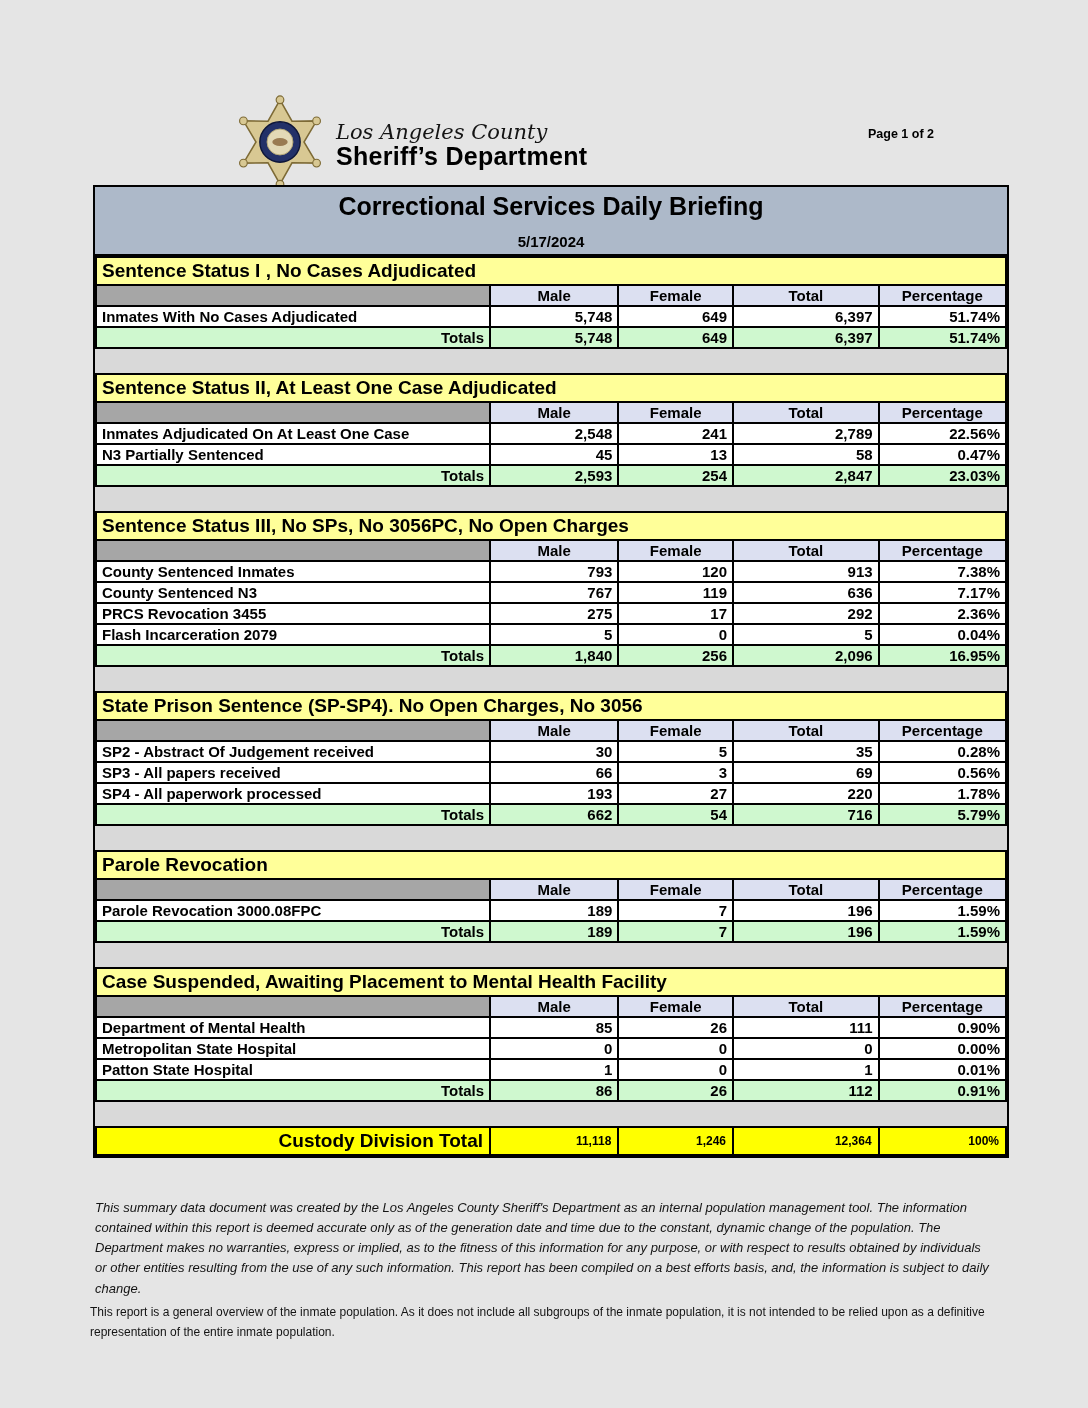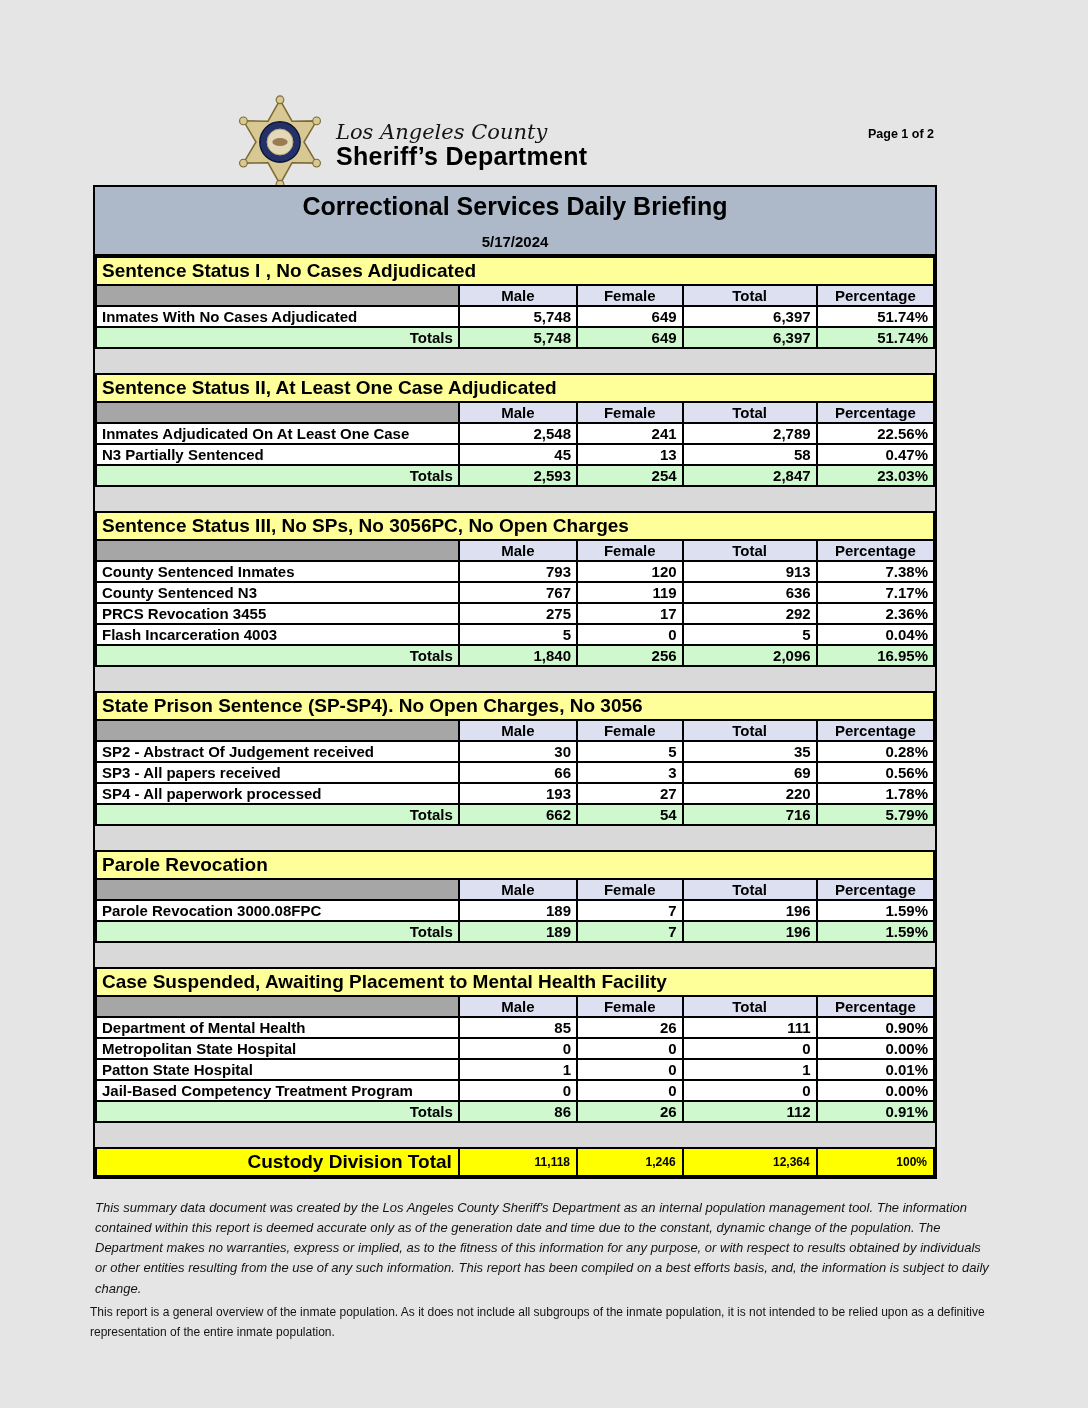--- a/index.html
+++ b/index.html
@@ -14,21 +14,21 @@
   
   .hdr { position: absolute; top: 94px; left: 232px; display: flex; align-items: center; }
   .badge { width: 96px; height: 96px; flex: 0 0 auto; }
   .logo-text { margin-left: 8px; margin-top: 6px; }
   .logo-county { font-family: "DejaVu Serif", serif; font-style: italic; font-size: 21px; color: #141414; }
   .logo-dept { font-size: 25px; font-weight: bold; letter-spacing: 0.3px; margin-top: -2px; }
   .pageno { position: absolute; top: 127px; left: 868px; font-size: 12.5px; font-weight: bold; }
 
   
   .report {
-    position: absolute; top: 185px; left: 93px; width: 844px;
+    position: absolute; top: 185px; left: 93px; width: 916px;
     background: #D9D9D9; border: 2px solid #000;
   }
   .title-bar { background: #ADB9C9; border-bottom: 2px solid #000; text-align: center; padding: 5px 0 4px; }
   .report-title { font-size: 25px; font-weight: bold; }
   .report-date { font-size: 15px; font-weight: bold; margin-top: 12px; }
 
   table.section, table.grand { width: 100%; border-collapse: collapse; table-layout: fixed; }
   col.c0 { width: 43.3%; } col.c1 { width: 14.1%; } col.c2 { width: 12.6%; }
   col.c3 { width: 16.0%; } col.c4 { width: 14.0%; }
 
@@ -214,21 +214,21 @@
               <td class="val">7.17%</td>
             </tr>
             <tr class="data-row">
               <td class="lbl">PRCS Revocation 3455</td>
               <td class="val">275</td>
               <td class="val">17</td>
               <td class="val">292</td>
               <td class="val">2.36%</td>
             </tr>
             <tr class="data-row">
-              <td class="lbl">Flash Incarceration 4003</td>
+              <td class="lbl">Flash Incarceration 2079</td>
               <td class="val">5</td>
               <td class="val">0</td>
               <td class="val">5</td>
               <td class="val">0.04%</td>
             </tr>
             <tr class="totals">
               <td class="lbl">Totals</td>
               <td class="val">1,840</td>
               <td class="val">256</td>
               <td class="val">2,096</td>
@@ -355,27 +355,20 @@
               <td class="val">0</td>
               <td class="val">0</td>
               <td class="val">0.00%</td>
             </tr>
             <tr class="data-row">
               <td class="lbl">Patton State Hospital</td>
               <td class="val">1</td>
               <td class="val">0</td>
               <td class="val">1</td>
               <td class="val">0.01%</td>
-            </tr>
-            <tr class="data-row">
-              <td class="lbl">Jail-Based Competency Treatment Program</td>
-              <td class="val">0</td>
-              <td class="val">0</td>
-              <td class="val">0</td>
-              <td class="val">0.00%</td>
             </tr>
             <tr class="totals">
               <td class="lbl">Totals</td>
               <td class="val">86</td>
               <td class="val">26</td>
               <td class="val">112</td>
               <td class="val">0.91%</td>
             </tr>
           </tbody>
         </table>

